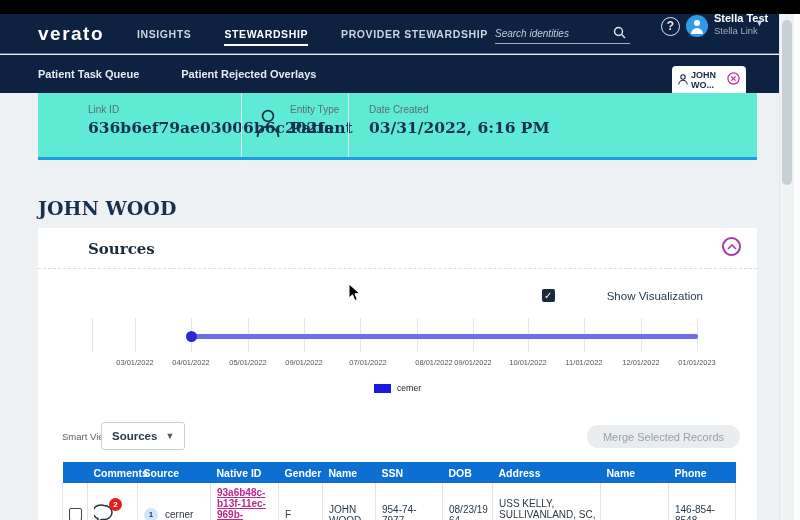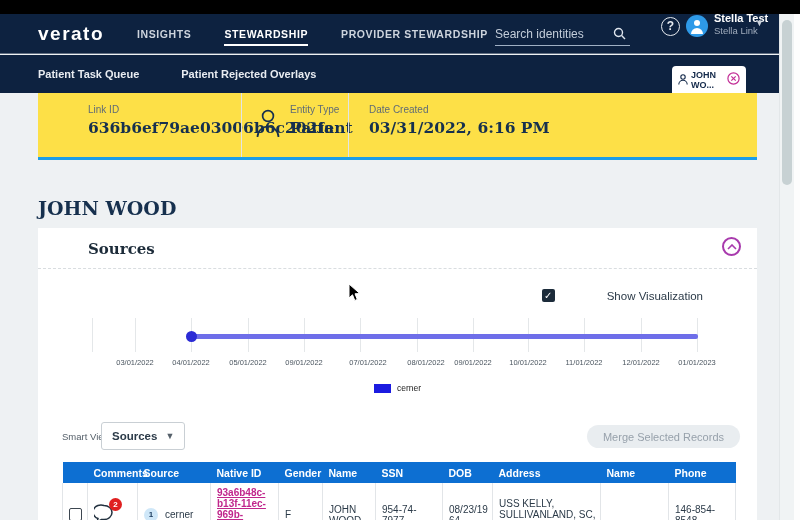--- a/index.html
+++ b/index.html
@@ -14,40 +14,40 @@
   .scroll-thumb { position:absolute; left:2px; top:6px; width:10px; height:165px; background:#c7d1d3; border-radius:6px; }
   .right-gutter { position:absolute; left:794px; top:14px; width:6px; height:506px; background:#fdfdfd; }
   
   .navbar { position:absolute; left:0; top:14px; width:779px; height:40px; background:#0d2240;
             display:flex; align-items:center; border-bottom:1px solid rgba(255,255,255,0.35); }
   .logo { margin-left:38px; color:#fff; font-size:19px; font-weight:bold; letter-spacing:1.5px; }
   .nav-items { display:flex; margin-left:33px; column-gap:33px; }
   .nav-item { color:#cdd4dd; font-size:10.5px; font-weight:bold; letter-spacing:.6px; padding:6px 0 4px; cursor:pointer; }
   .nav-item.active { color:#fff; border-bottom:2px solid #fff; }
   .search-wrap { position:absolute; left:495px; top:11px; width:135px; border-bottom:1px solid #9fb0c4; display:flex; align-items:center; }
-  .search-input { background:transparent; border:none; outline:none; color:#dfe6ee; font-size:12px; width:118px; padding:2px 0 4px; }
+  .search-input { background:transparent; border:none; outline:none; color:#dfe6ee; font-size:10px; width:118px; padding:2px 0 4px;font-style:italic; }
   .search-input::placeholder { color:#c3cdd9; }
   .help-btn { position:absolute; left:661px; top:3px; width:19px; height:19px; border:1.5px solid #e6eaef; border-radius:50%;
               color:#e6eaef; font-size:12px; font-weight:bold; text-align:center; line-height:17px; }
   .avatar { position:absolute; left:686px; top:1px; width:22px; height:22px; background:#2e9ae8; border-radius:50%; overflow:hidden; }
   .avatar svg { display:block; margin:3px auto 0; }
   .user-block { position:absolute; left:714px; top:-2px; }
   .user-name { color:#fff; font-size:11px; font-weight:bold; }
   .user-org { color:#9fabbb; font-size:9.5px; margin-top:1px; }
   .user-caret { position:absolute; left:755px; top:4px; color:#cdd4dd; font-size:9px; }
   
   .subnav { position:absolute; left:0; top:55px; width:779px; height:38px; background:#0d2240; display:flex; align-items:center; }
   .subnav-item { color:#e8ecf1; font-size:11px; font-weight:bold; cursor:pointer; }
   .subnav-item:first-child { margin-left:38px; }
   .subnav-item + .subnav-item { margin-left:42px; }
   .entity-chip { position:absolute; left:672px; top:11px; height:27px; width:74px; background:#fff; border-radius:4px 4px 0 0;
                  display:flex; align-items:center; padding:0 6px; cursor:pointer; }
   .entity-chip .chip-label { color:#13294a; font-size:9px; font-weight:bold; margin:0 4px 0 3px; }
   
-  .id-card { position:absolute; left:38px; top:93px; width:719px; height:67px; background:#fde047;
+  .id-card { position:absolute; left:38px; top:93px; width:719px; height:67px; background:#5eead4;
              border-bottom:3px solid #1a9de8; display:flex; }
   .id-sec { padding:11px 0 0 18px; }
   .id-sec.s1 { width:203px; padding-left:50px; }
   .id-sec.s2 { width:107px; border-left:1px solid #e1e4e7; display:flex; padding-left:12px; }
   .id-sec.s3 { flex:1; border-left:1px solid #e1e4e7; padding-left:20px; }
   .id-label { font-size:10px; color:#5f6b76; }
   .id-value { font-family:"DejaVu Serif","Liberation Serif",serif; font-weight:bold; font-size:15.5px; color:#16304e; margin-top:3px; }
   .entity-icon { margin:4px 8px 0 0; }
   
   .page-title { position:absolute; left:38px; top:197px; font-family:"DejaVu Serif","Liberation Serif",serif;
@@ -206,21 +206,21 @@
     <div class="gridline" style="left:546px"></div>
     <div class="gridline" style="left:603px"></div>
     <div class="gridline" style="left:659px"></div>
     <div class="tl-line"></div>
     <div class="tl-dot"></div>
     <span class="tick-label" style="left:97px">03/01/2022</span>
     <span class="tick-label" style="left:153px">04/01/2022</span>
     <span class="tick-label" style="left:210px">05/01/2022</span>
     <span class="tick-label" style="left:266px">09/01/2022</span>
     <span class="tick-label" style="left:330px">07/01/2022</span>
-    <span class="tick-label" style="left:388px">08/01/2022</span>
+    <span class="tick-label" style="left:396px">08/01/2022</span>
     <span class="tick-label" style="left:435px">09/01/2022</span>
     <span class="tick-label" style="left:490px">10/01/2022</span>
     <span class="tick-label" style="left:546px">11/01/2022</span>
     <span class="tick-label" style="left:603px">12/01/2022</span>
     <span class="tick-label" style="left:659px">01/01/2023</span>
   </div>
   <div class="legend">
     <div class="legend-swatch"></div>
     <div class="legend-label">cerner</div>
   </div>

